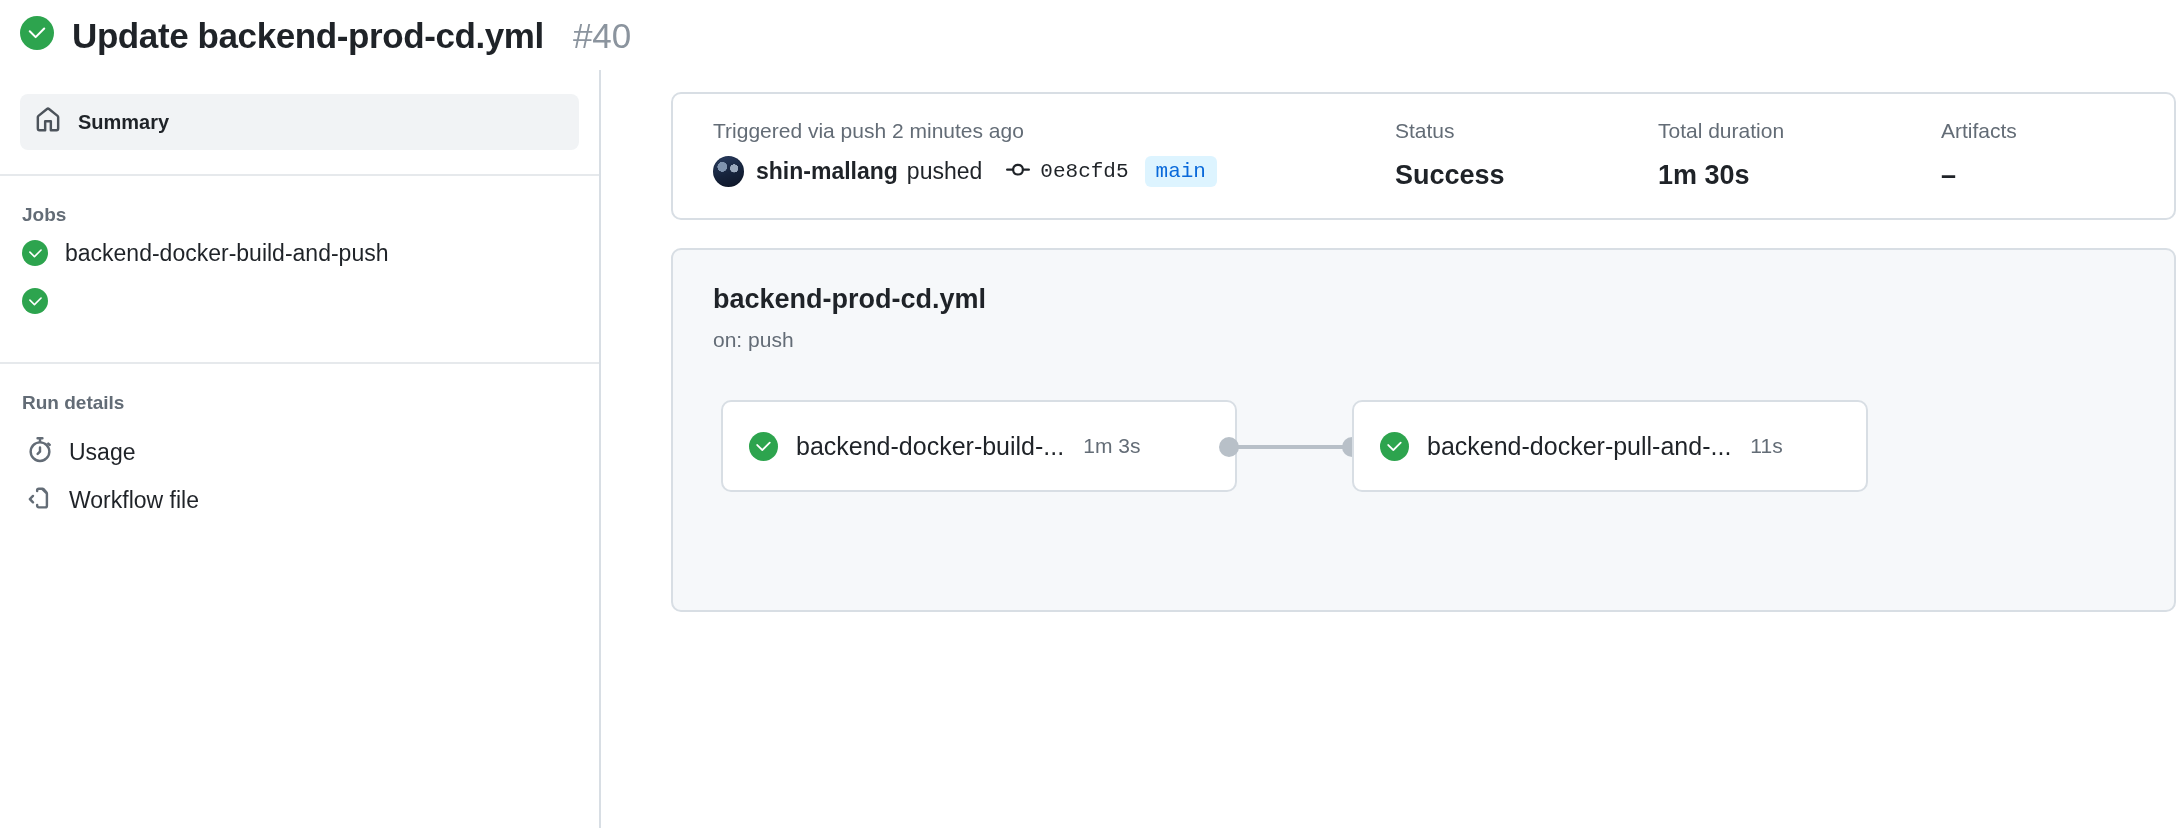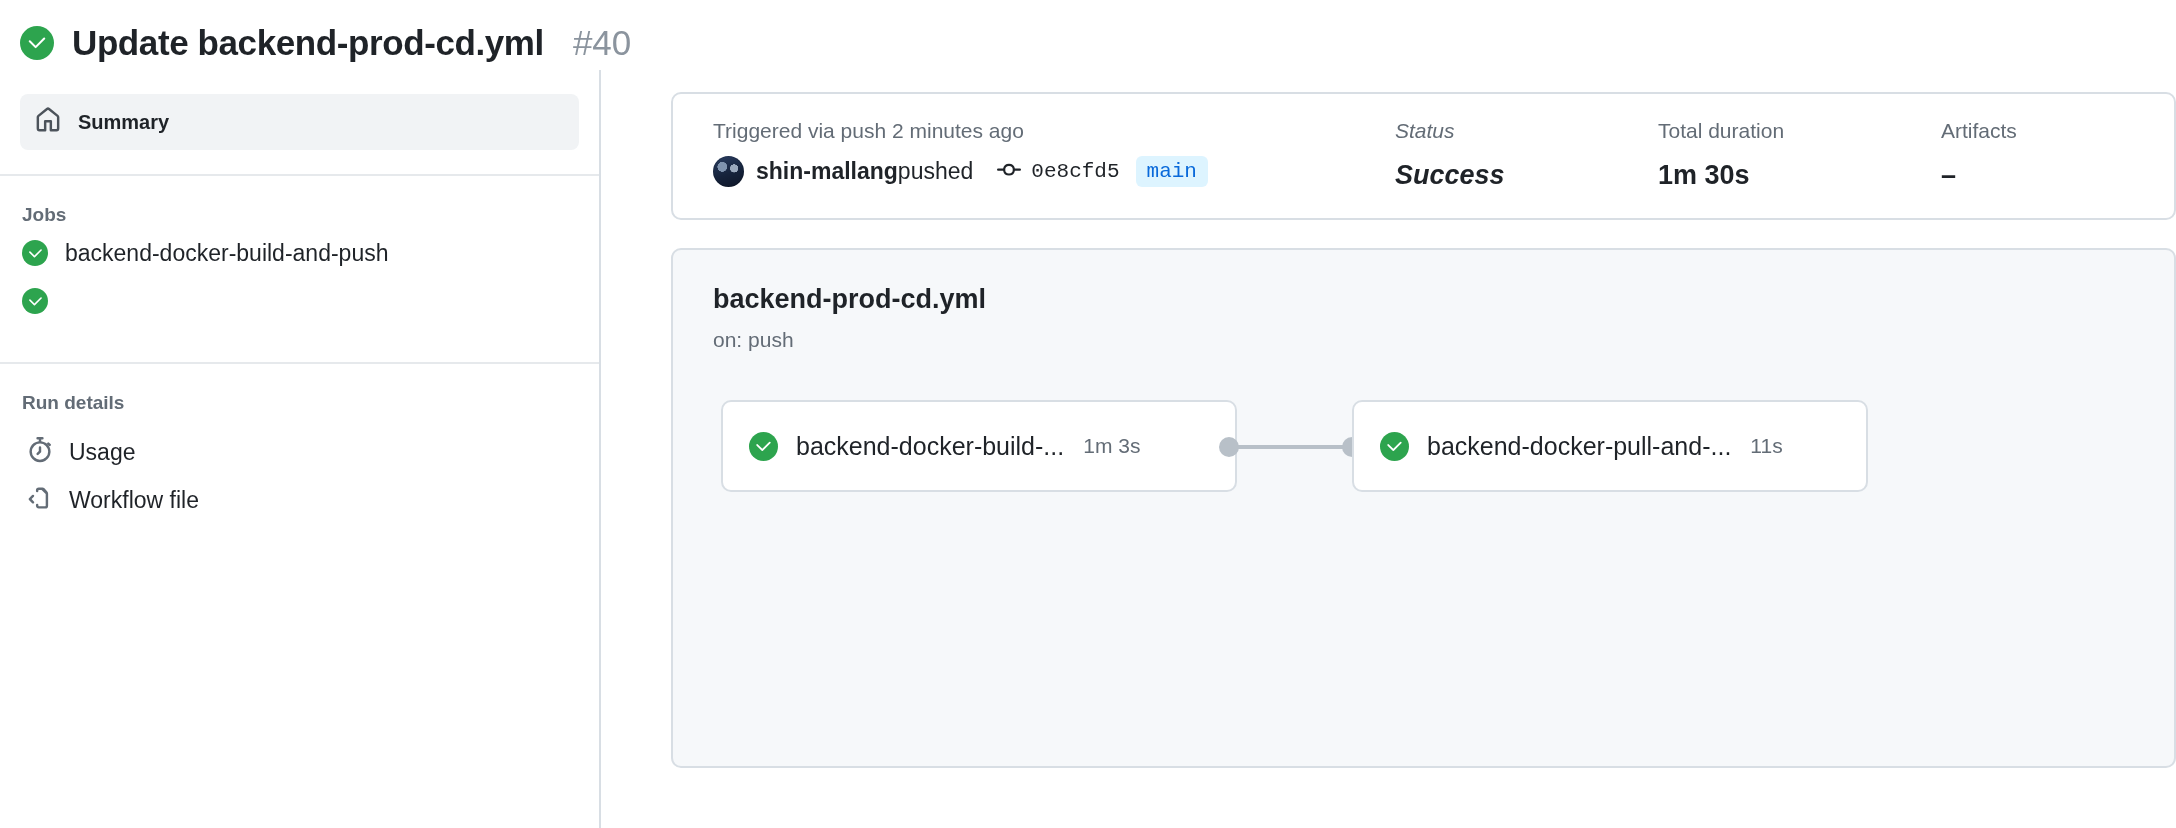--- a/index.html
+++ b/index.html
@@ -10,21 +10,20 @@
     height: 828px;
     background: #ffffff;
     font-family: "Liberation Sans", sans-serif;
     color: #1f2328;
     overflow: hidden;
   }
 
   
   .page-header {
     display: flex;
-    align-items: center;
     gap: 18px;
     padding: 16px 0 0 20px;
     height: 70px;
   }
   .check-circle {
     flex: none;
     border-radius: 50%;
     background: #2da44e;
     display: flex;
     align-items: center;
@@ -128,21 +127,21 @@
 
   
   .summary-card {
     height: 128px;
     padding: 26px 40px 0 40px;
     display: flex;
     align-items: flex-start;
   }
   .sum-col-trigger { width: 682px; flex: none; }
   .sum-col { flex: none; }
-  .sum-col-status   { width: 263px; font-style: italic; }
+  .sum-col-status   { width: 263px; }
   .sum-col-duration { width: 283px; }
   .sum-label {
     font-size: 21px;
     color: #636c76;
     white-space: nowrap;
     line-height: 1;
   }
   .sum-value {
     font-size: 27px;
     font-weight: 700;
@@ -171,20 +170,21 @@
   }
   .actor {
     font-size: 23px;
     font-weight: 700;
     color: #1f2328;
     cursor: pointer;
   }
   .pushed {
     font-size: 23px;
     color: #1f2328;
+    margin-left: 9px;
   }
   .commit-icon { margin: 0 10px 0 24px; flex: none; display:block; }
   .commit-sha {
     font-family: "Liberation Mono", monospace;
     font-size: 21px;
     color: #1f2328;
     cursor: pointer;
   }
   .branch-badge {
     margin-left: 16px;
@@ -194,21 +194,21 @@
     font-size: 21px;
     padding: 4px 11px;
     border-radius: 6px;
     cursor: pointer;
   }
 
   
   .graph-card {
     margin-top: 28px;
     background: #f6f8fa;
-    height: 520px;
+    height: 364px;
     padding: 36px 40px 0 40px;
     position: relative;
   }
   .graph-title {
     font-size: 27px;
     font-weight: 700;
     line-height: 1;
   }
   .graph-sub {
     font-size: 21px;

